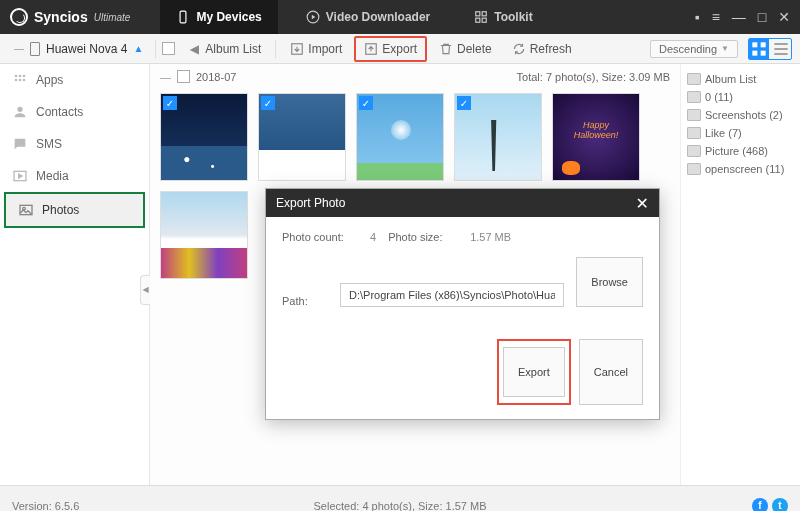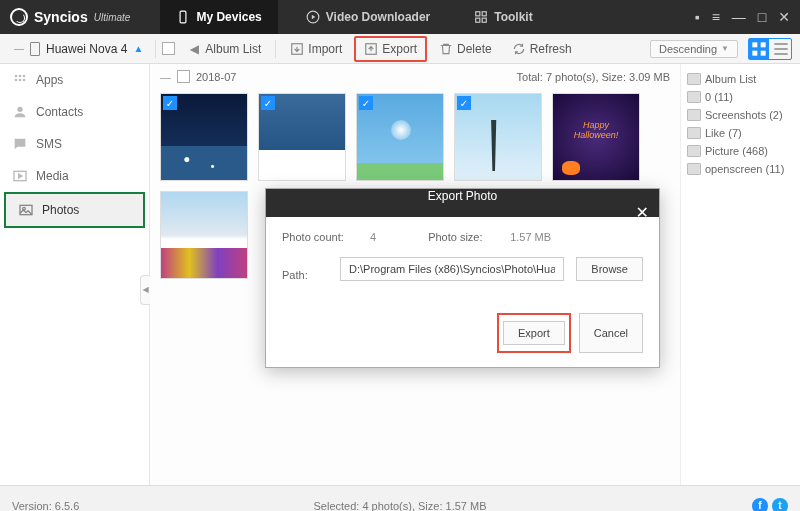--- a/index.html
+++ b/index.html
@@ -51,29 +51,29 @@
     
     .thumb-grid { padding: 4px 10px; display: flex; flex-wrap: wrap; gap: 10px; }
     .thumb { width: 88px; height: 88px; border: 1px solid #ddd; position: relative; background: linear-gradient(180deg, #87CEEB 0%, #4682B4 100%); overflow: hidden; }
     .thumb .chk { position: absolute; top: 2px; left: 2px; width: 14px; height: 14px; background: #1E90FF; color: #fff; display: flex; align-items: center; justify-content: center; font-size: 10px; }
     
     .albums-panel { width: 120px; border-left: 1px solid #eee; padding: 6px 4px; font-size: 11px; color: #666; }
     .album-item { display: flex; align-items: center; gap: 4px; padding: 3px 2px; cursor: pointer; }
     .album-icon { width: 14px; height: 12px; background: #ddd; border: 1px solid #bbb; border-radius: 1px; }
     
     .modal { position: absolute; top: 124px; left: 115px; width: 395px; background: #fff; border: 1px solid #aaa; box-shadow: 0 4px 18px rgba(0,0,0,0.25); }
-    .modal-hdr { background: #2d2d2d; color: #fff; height: 28px; display: flex; align-items: center; padding: 0 10px; font-size: 12px; flex-direction: column; }
+    .modal-hdr { background: #2d2d2d; color: #fff; height: 28px; display: flex; align-items: center; padding: 0 10px; font-size: 12px; }
     .modal-close { margin-left: auto; cursor: pointer; font-size: 16px; }
     .modal-body { padding: 14px 16px; }
     .modal-row { display: flex; align-items: flex-end; gap: 12px; margin-bottom: 14px; font-size: 11px; color: #666; }
     .modal-row .lab { width: 76px; }
     .modal-row .val { color: #888; }
-    .modal-row .lab2 { margin-left: 40px; width: 70px; }
+    .modal-row .lab2 { width: 70px; }
     .path-input { flex: 1; border: 1px solid #ccc; padding: 5px 8px; font-size: 11px; color: #444; background: #fff; }
-    .btn { border: 1px solid #ccc; background: #fafafa; padding: 5px 14px; font-size: 11px; cursor: pointer; color: #444; }
+    .btn { border: 1px solid #ccc; background: #fafafa; padding: 18px 14px; font-size: 11px; cursor: pointer; color: #444; }
     .modal-actions { display: flex; justify-content: flex-end; gap: 8px; padding: 4px 16px 14px; }
     .btn-export-hl { border: 2px solid #e74c3c; padding: 6px 4px; }
     
     .statusbar { height: 40px; background: #f2f2f2; border-top: 1px solid #ddd; display: flex; align-items: center; padding: 0 12px; font-size: 11px; color: #777; }
     .statusbar .mid { position: absolute; left: 50%; transform: translateX(-50%); }
     .social { margin-left: auto; display: flex; gap: 4px; }
     .social-icon { width: 16px; height: 16px; border-radius: 50%; background: #1E90FF; color: #fff; display: flex; align-items: center; justify-content: center; font-size: 10px; font-weight: bold; }
     
     svg { width: 100%; height: 100%; }
   </style>

